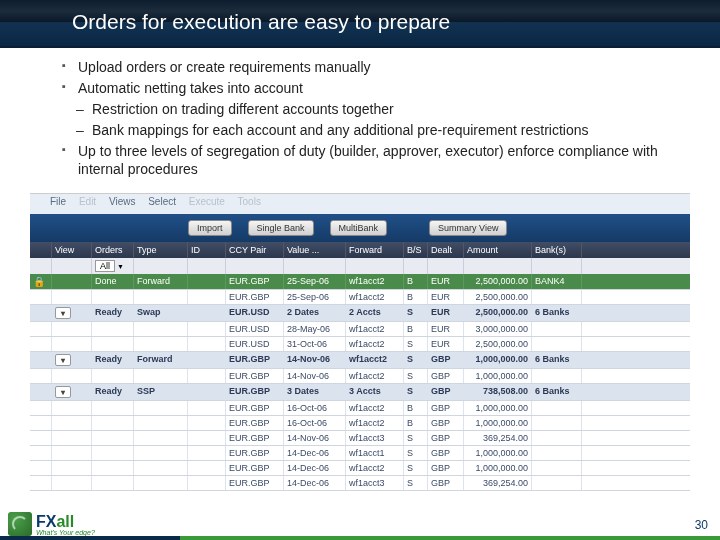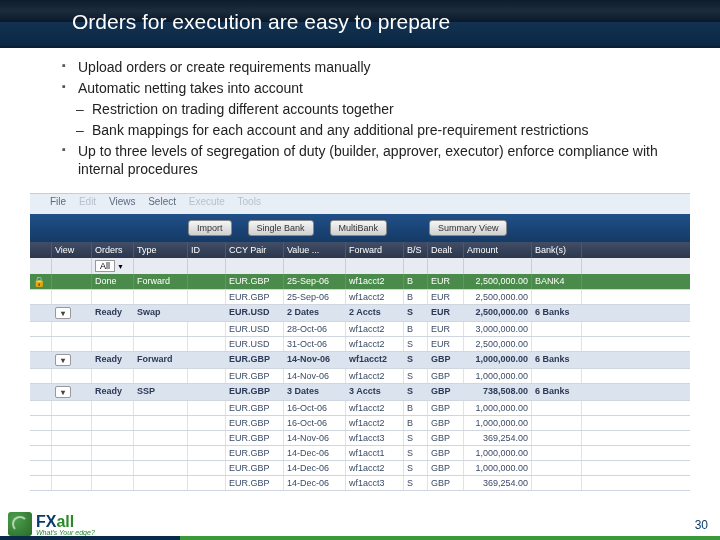--- a/index.html
+++ b/index.html
@@ -146,21 +146,21 @@
           <div style="text-align: right;"><span class="amt">2,500,000.00</span></div>
           <div>6 Banks</div>
         </div>
         <div class="row">
           <div></div>
           <div></div>
           <div></div>
           <div></div>
           <div></div>
           <div>EUR.USD</div>
-          <div>28-Oct-06</div>
+          <div>28-May-06</div>
           <div>wf1acct2</div>
           <div>B</div>
           <div>EUR</div>
           <div style="text-align: right;"><span class="amt">3,000,000.00</span></div>
           <div></div>
         </div>
         <div class="row">
           <div></div>
           <div></div>
           <div></div>

